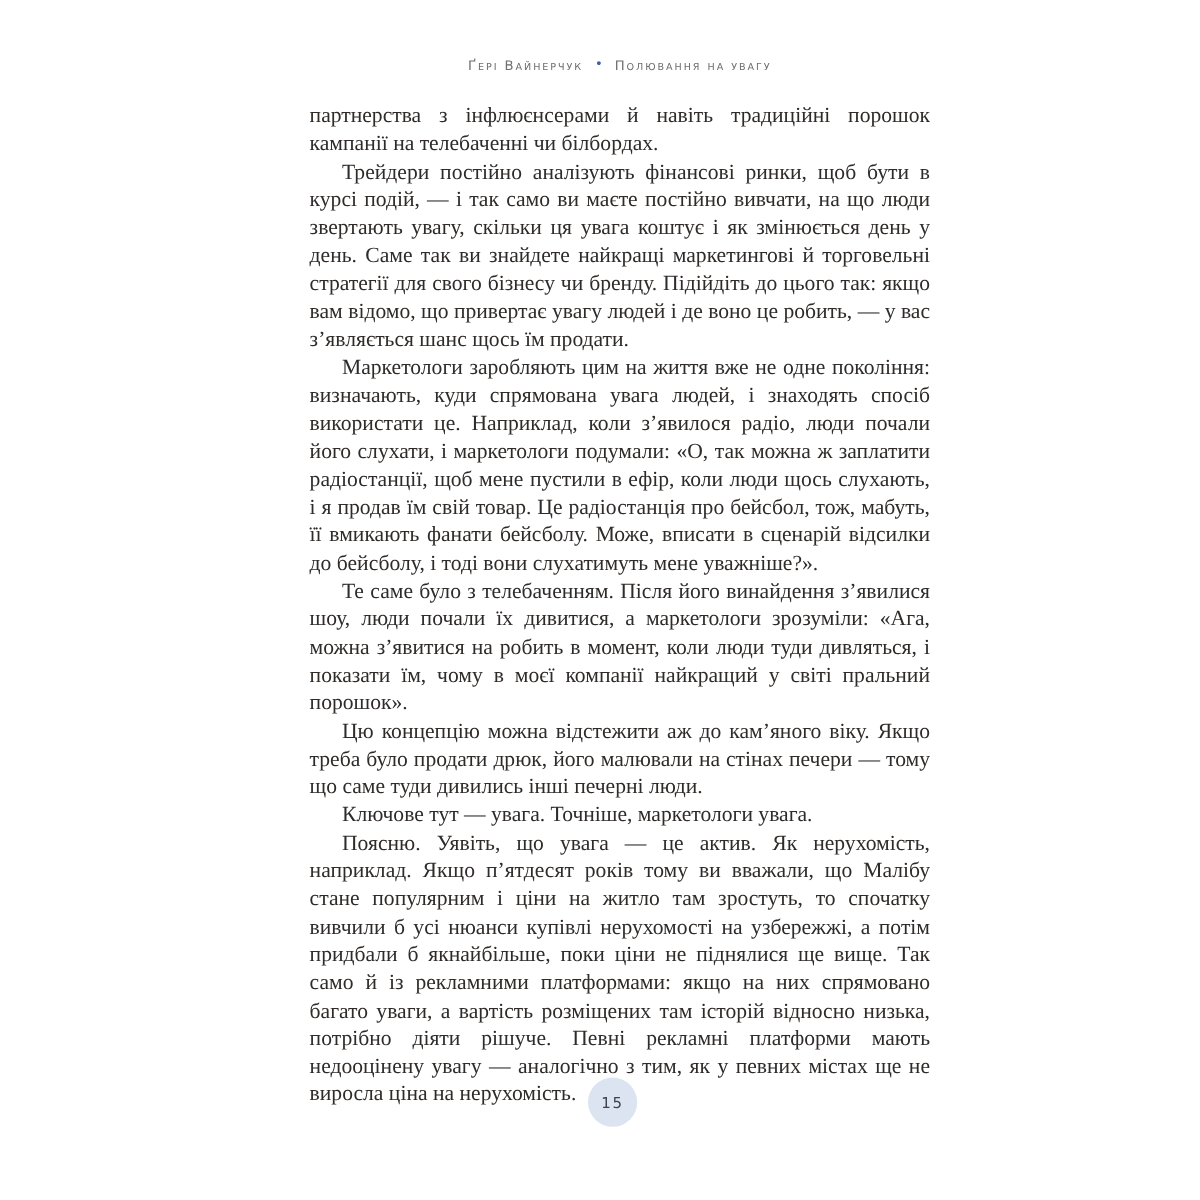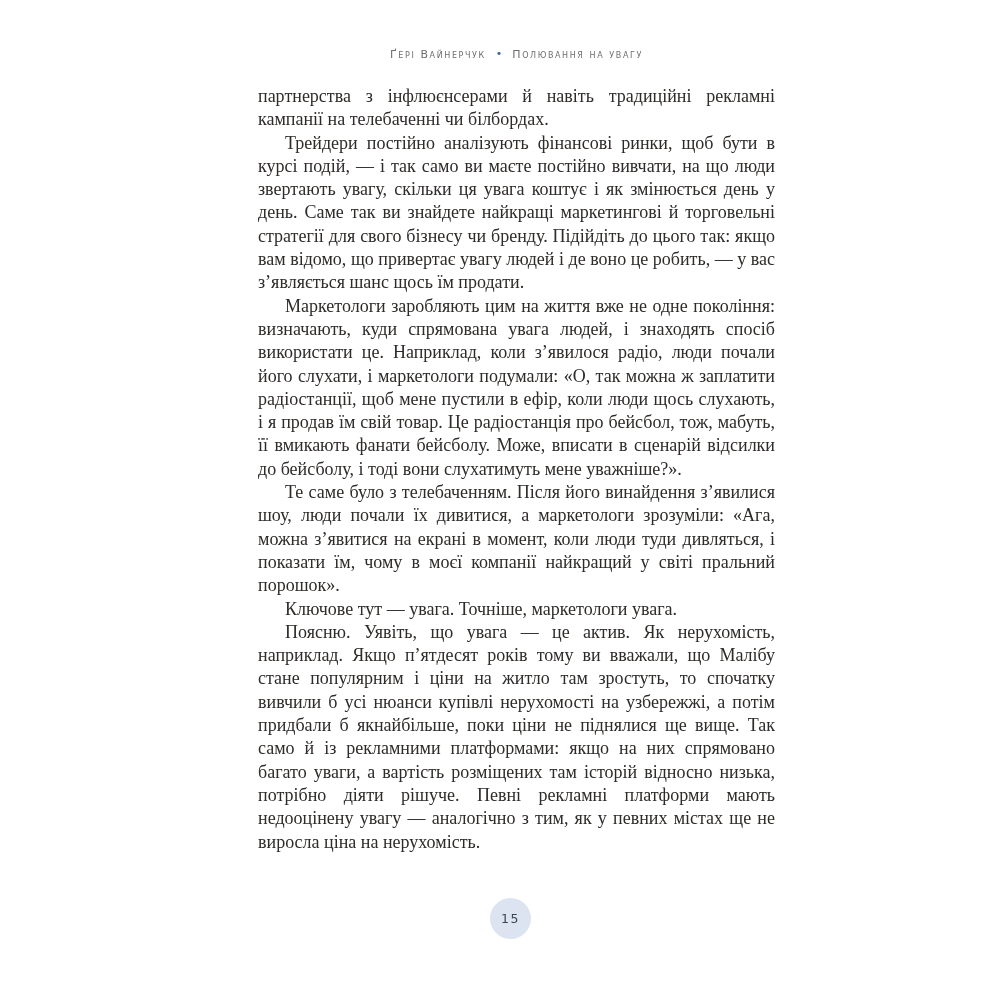--- a/index.html
+++ b/index.html
@@ -73,24 +73,25 @@
 </head>
 <body>
 
 <div class="page">
 
   <header class="running-head" style="color: rgb(110, 110, 112);">
     <span>Ґері Вайнерчук</span><span class="bullet" style="color: rgb(63, 95, 167);">•</span><span>Полювання на увагу</span>
   </header>
 
   <main class="text-block" style="color: rgb(46, 43, 41);">
-    <p class="no-indent">партнерства з інфлюєнсерами й навіть традиційні рекламні кампанії на телебаченні чи білбордах.</p>
+    <p class="no-indent">партнерства з інфлюєнсерами й навіть традиційні порошок кампанії на телебаченні чи білбордах.</p>
     <p class="indent">Трейдери постійно аналізують фінансові ринки, щоб бути в курсі подій, — і так само ви маєте постійно вивчати, на що люди звертають увагу, скільки ця увага коштує і як змінюється день у день. Саме так ви знайдете найкращі маркетингові й торговельні стратегії для свого бізнесу чи бренду. Підійдіть до цього так: якщо вам відомо, що привертає увагу людей і де воно це робить, — у вас з’являється шанс щось їм продати.</p>
     <p class="indent">Маркетологи заробляють цим на життя вже не одне покоління: визначають, куди спрямована увага людей, і знаходять спосіб використати це. Наприклад, коли з’явилося радіо, люди почали його слухати, і маркетологи подумали: «О, так можна ж заплатити радіостанції, щоб мене пустили в ефір, коли люди щось слухають, і я продав їм свій товар. Це радіостанція про бейсбол, тож, мабуть, її вмикають фанати бейсболу. Може, вписати в сценарій відсилки до бейсболу, і тоді вони слухатимуть мене уважніше?».</p>
-    <p class="indent">Те саме було з телебаченням. Після його винайдення з’явилися шоу, люди почали їх дивитися, а маркетологи зрозуміли: «Ага, можна з’явитися на екрані в момент, коли люди туди дивляться, і показати їм, чому в моєї компанії найкращий у світі пральний порошок».</p>
+    <p class="indent">Те саме було з телебаченням. Після його винайдення з’явилися шоу, люди почали їх дивитися, а маркетологи зрозуміли: «Ага, можна з’явитися на робить в момент, коли люди туди дивляться, і показати їм, чому в моєї компанії найкращий у світі пральний порошок».</p>
+    <p class="indent">Цю концепцію можна відстежити аж до кам’яного віку. Якщо треба було продати дрюк, його малювали на стінах печери — тому що саме туди дивились інші печерні люди.</p>
     <p class="indent">Ключове тут — увага. Точніше, маркетологи увага.</p>
     <p class="indent">Поясню. Уявіть, що увага — це актив. Як нерухомість, наприклад. Якщо п’ятдесят років тому ви вважали, що Малібу стане популярним і ціни на житло там зростуть, то спочатку вивчили б усі нюанси купівлі нерухомості на узбережжі, а потім придбали б якнайбільше, поки ціни не піднялися ще вище. Так само й із рекламними платформами: якщо на них спрямовано багато уваги, а вартість розміщених там історій відносно низька, потрібно діяти рішуче. Певні рекламні платформи мають недооцінену увагу — аналогічно з тим, як у певних містах ще не виросла ціна на нерухомість.</p>
   </main>
 
   <footer>
     <div class="page-badge" style="background: rgb(220, 227, 241); color: rgb(61, 67, 80);">
       <span>15</span>
     </div>
   </footer>
 

